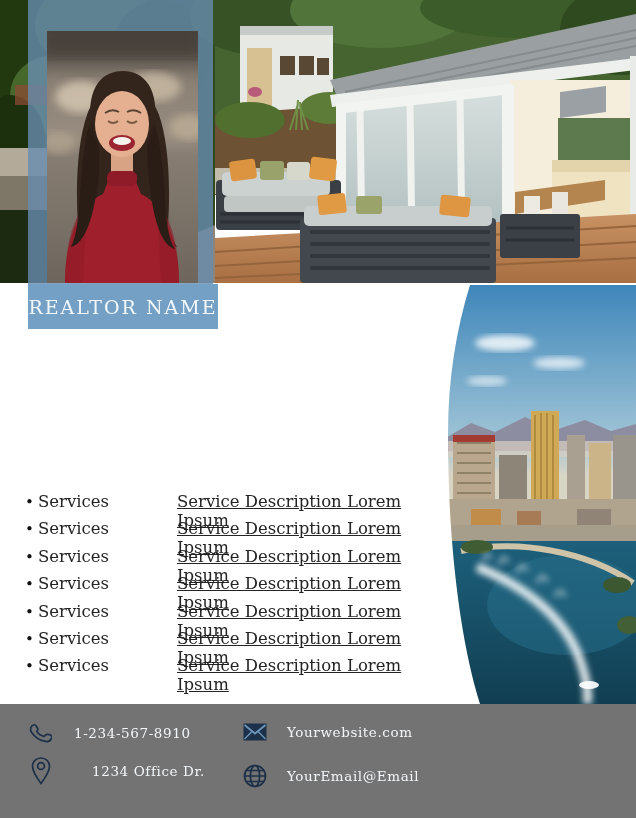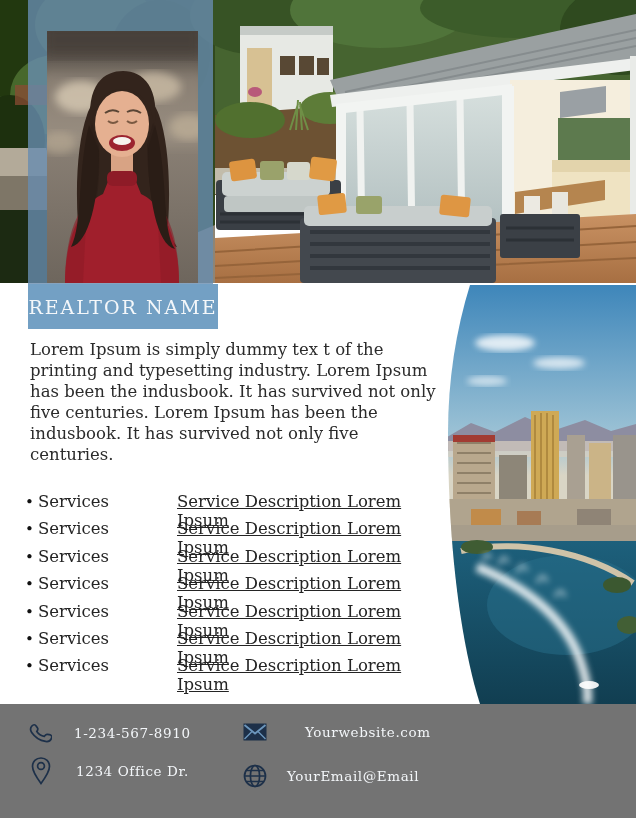--- a/index.html
+++ b/index.html
@@ -44,22 +44,22 @@
   .footer {
     position:absolute; left:0; top:704px; width:636px; height:114px;
     background:#737373;
   }
   .f-item {
     position:absolute; display:flex; align-items:center;
     color:#f3f6f9; font-size:13.5px; letter-spacing:0.6px;
   }
   .f-item .ic { flex:0 0 auto; display:flex; align-items:center; justify-content:center; }
   .f-phone   { left:28px;  top:16px; gap:22px; }
-  .f-address { left:30px;  top:52px; gap:24px; }
-  .f-website { left:242px; top:18px; gap:37px; }
+  .f-address { left:30px;  top:52px; gap:40px; }
+  .f-website { left:242px; top:18px; gap:19px; }
   .f-email   { left:242px; top:59px; gap:19px; }
 </style>
 </head>
 <body>
 
 <div class="page">
 
   <div class="hero">
     <svg width="636" height="283" viewBox="0 0 636 283" preserveAspectRatio="none">
       <defs>
@@ -199,21 +199,20 @@
 
       <path d="M42,94 C30,144 36,192 24,216 C42,212 52,168 52,120 Z" fill="#2a1d16"></path>
       <path d="M108,94 C122,146 114,198 128,218 C110,214 101,166 101,118 Z" fill="#2a1d16"></path>
     </svg>
   </div>
 
   <div class="name-box">
     <span>REALTOR NAME</span>
   </div>
 
-  <p class="intro">Lorem Ipsum is simply dummy tex t of the printing and typesetting industry. Lorem Ipsum has been the indusbook. It has survived not only five centuries. Lorem Ipsum has been the indusbook. It has survived not only five centuries.</p>
 
 
   <div class="services">
     <div class="service-row">
       <span class="service-bullet">•</span>
       <span class="service-label">Services</span>
       <span class="service-desc">Service Description Lorem Ipsum</span>
     </div>
     <div class="service-row">
       <span class="service-bullet">•</span>

